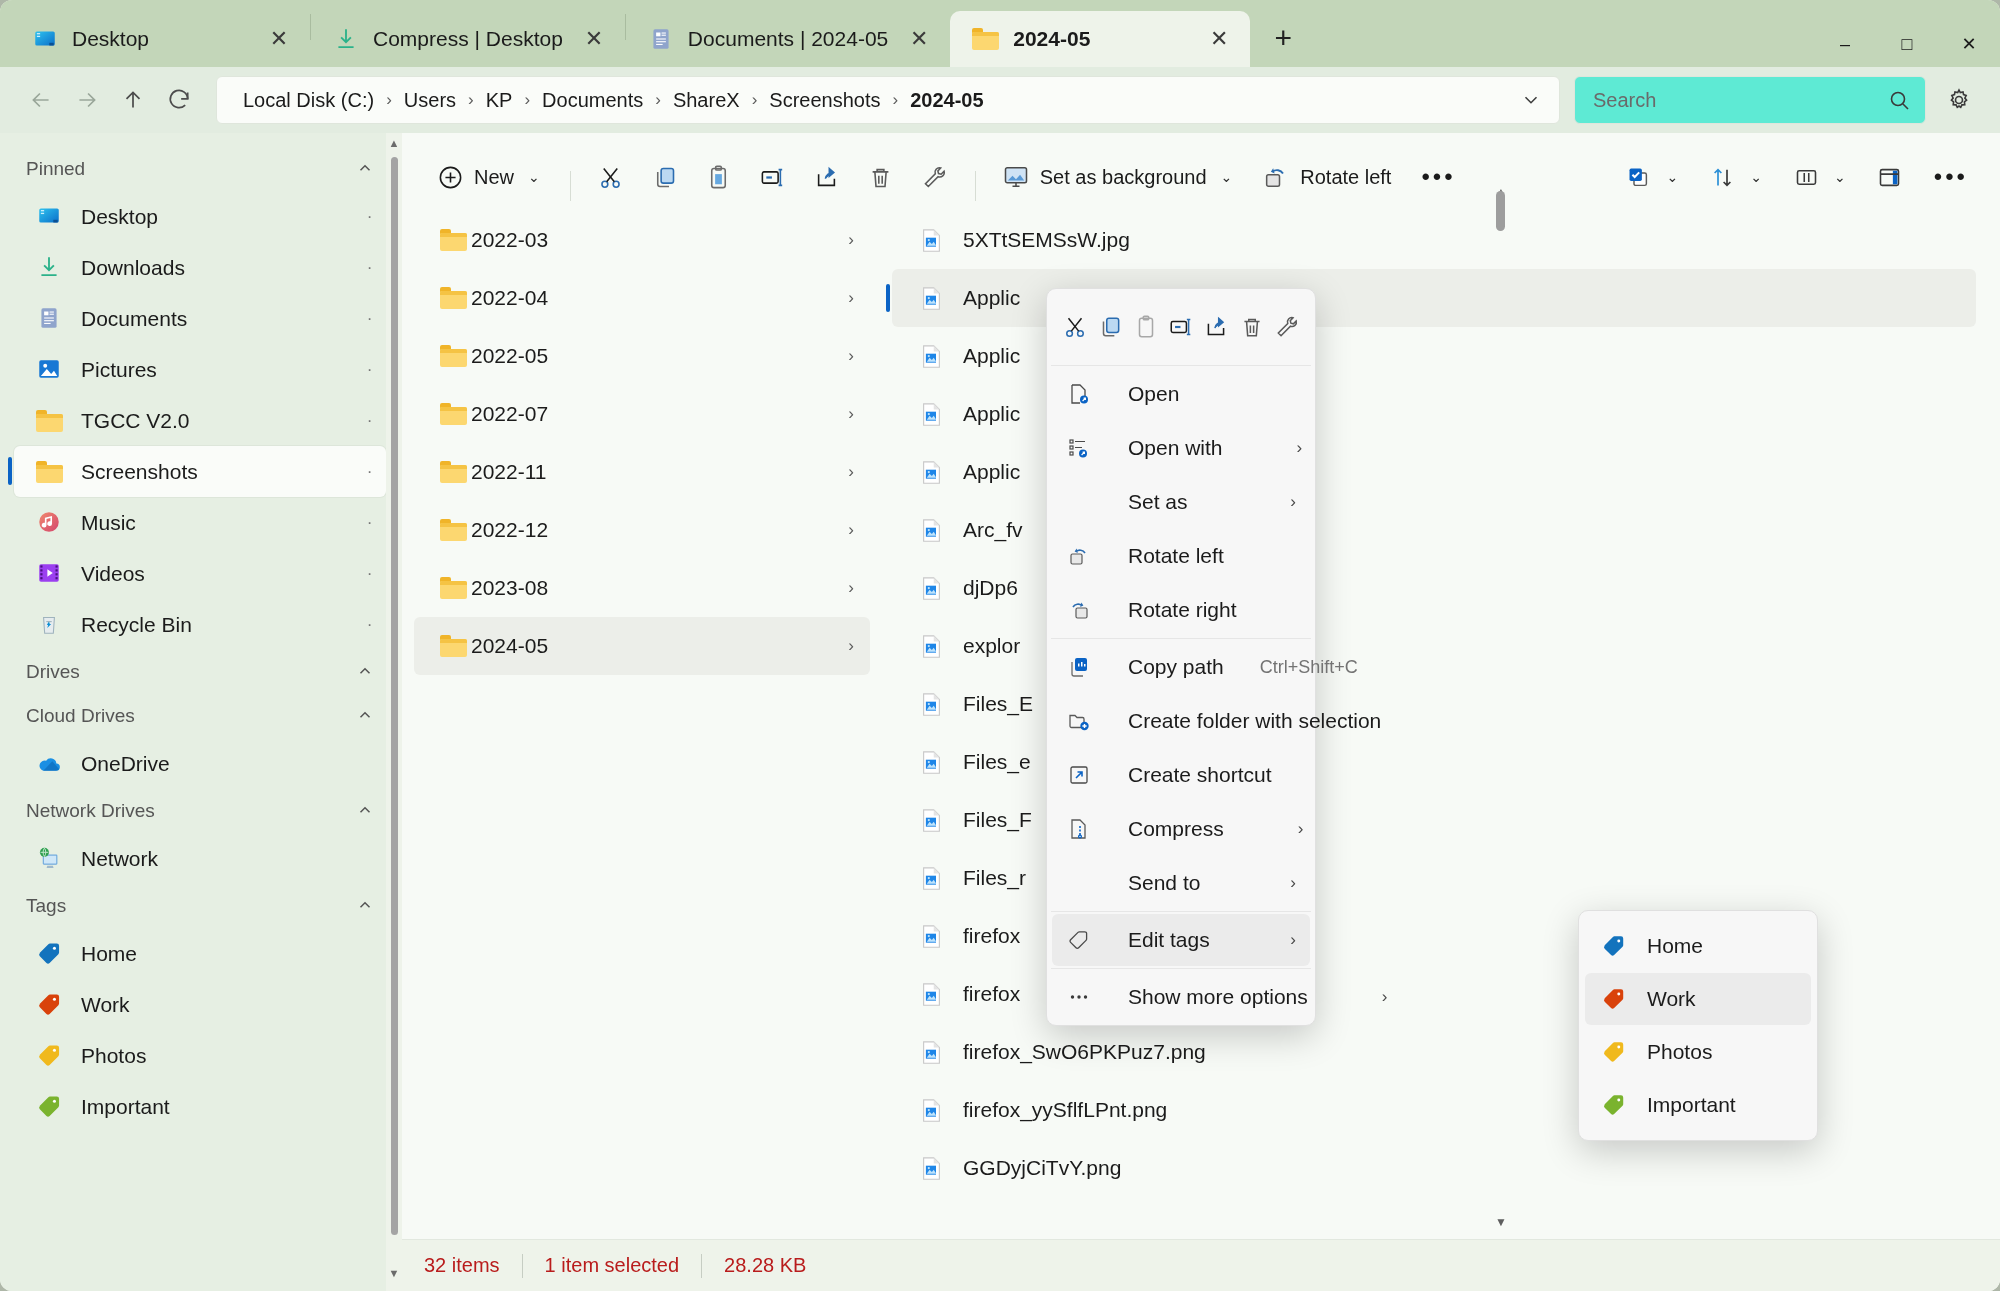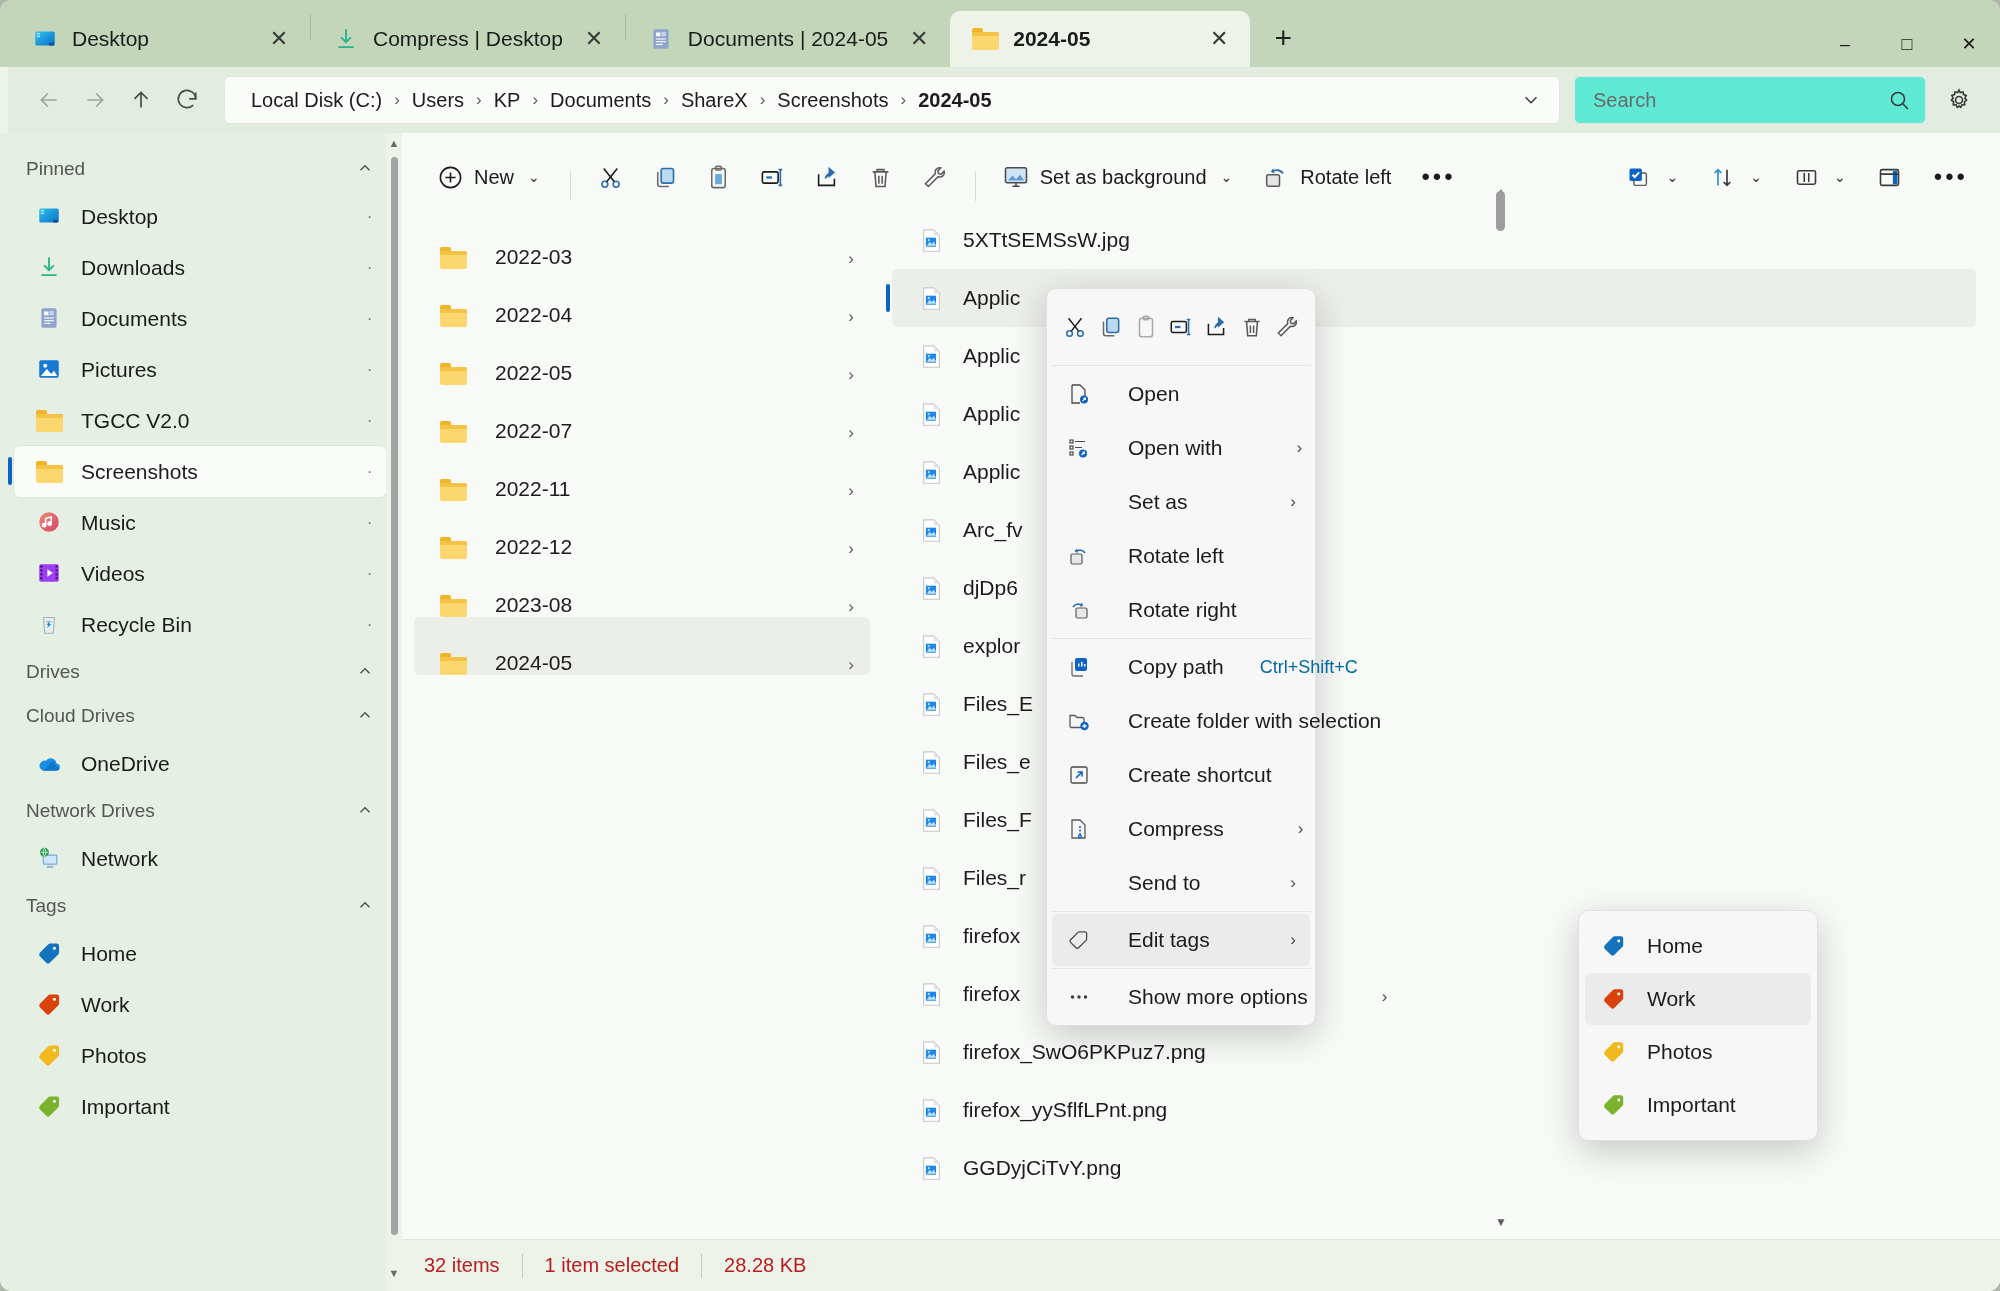--- a/index.html
+++ b/index.html
@@ -50,21 +50,21 @@
     font-size: 30px; color: #222; line-height: 1;
   }
   .wincontrols { margin-left: auto; display: flex; height: 46px; }
   .wc {
     width: 62px; height: 46px; display: flex; align-items: center; justify-content: center;
     font-size: 18px; color: #1b1b1b;
   }
 
   
   .navbar {
-    position: absolute; top: 67px; left: 8px; right: 0; height: 66px;
+    position: absolute; top: 67px; left: 0; right: 0; height: 66px;
     display: flex; align-items: center; padding: 0 18px;
     background: #e2ece0;
   }
   .navbtn {
     width: 46px; height: 46px; border-radius: 6px;
     display: flex; align-items: center; justify-content: center;
     color: #4c4c4c;
   }
   .navbtn.dis { color: #9aa79a; }
   .addressbar {
@@ -134,21 +134,21 @@
     gap: 10px; padding: 0 12px; color: #1b1b1b; font-size: 20px; white-space: nowrap;
   }
   .tb-icon { width: 28px; height: 28px; display: flex; align-items: center; justify-content: center; }
   .tb-sep { width: 1px; height: 30px; background: #d7ddd4; margin: 0 12px; }
   .tb-chev { font-size: 14px; color: #2e2e2e; padding: 0 4px; }
   .tb-spacer { flex: 1; }
 
   .panes { position: absolute; top: 68px; left: 0; right: 0; bottom: 52px; display: flex; }
   .tree-pane { width: 480px; padding: 10px 12px 0 12px; position: relative; }
   .tree-row {
-    display: flex; align-items: flex-end; gap: 28px;
+    display: flex; align-items: center; gap: 4px;
     height: 58px; padding: 0 16px 0 26px; border-radius: 6px;
   }
   .tree-row.selected { background: #eceee9; }
   .tree-row .name { flex: 1; font-size: 21px; color: #1b1b1b; }
   .tree-row .chev { color: #5c5c5c; font-size: 17px; }
 
   .list-pane { flex: 1; position: relative; padding: 10px 0 0 10px; }
   .file-row {
     display: flex; align-items: center; gap: 18px;
     height: 58px; padding: 0 12px 0 26px; border-radius: 6px;
@@ -187,21 +187,21 @@
   .ctx-iconbtn { width: 44px; height: 44px; display: flex; align-items: center; justify-content: center; border-radius: 6px; }
   .ctx-divider { height: 1px; background: #e6e6e6; margin: 0 4px; }
   .ctx-item {
     display: flex; align-items: center; gap: 36px;
     height: 52px; margin: 2px 5px; padding: 0 14px 0 14px; border-radius: 6px;
     position: relative;
   }
   .ctx-item.hl { background: #ebebeb; }
   .ctx-item .ci { width: 26px; height: 26px; flex: 0 0 26px; display:flex; align-items:center; justify-content:center; }
   .ctx-item .cl { font-size: 21px; color: #1b1b1b; flex: 1; white-space: nowrap; }
-  .ctx-item .accel { font-size: 18px; color: #0369a1; margin-right: 2px; }
+  .ctx-item .accel { font-size: 18px; color: #737373; margin-right: 2px; }
   .ctx-item .sub { font-size: 17px; color: #4a4a4a; }
 
   .submenu {
     position: absolute; left: 1578px; top: 910px; width: 240px;
     background: #f7f7f7; border: 1px solid #e0e0e0; border-radius: 10px;
     box-shadow: 0 10px 36px rgba(0,0,0,.20);
     padding: 8px 0;
   }
   .sub-item { display: flex; align-items: center; gap: 20px; height: 52px; margin: 1px 6px; padding: 0 16px; border-radius: 6px; }
   .sub-item.hl { background: #ebebeb; }

